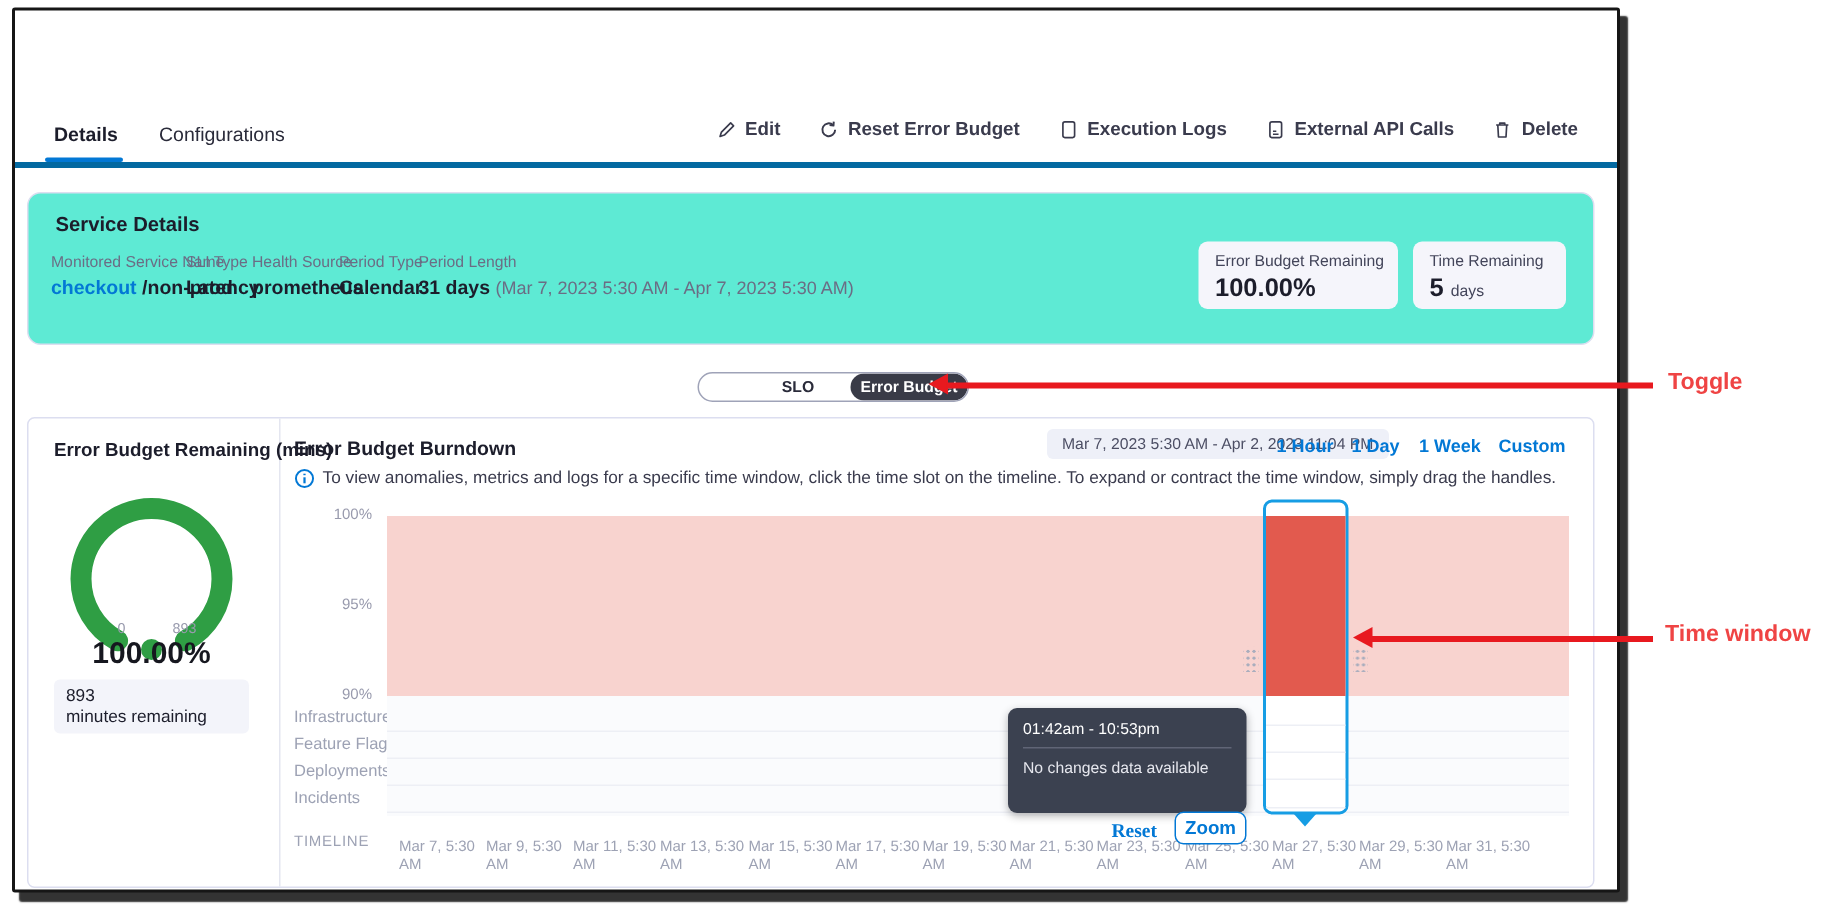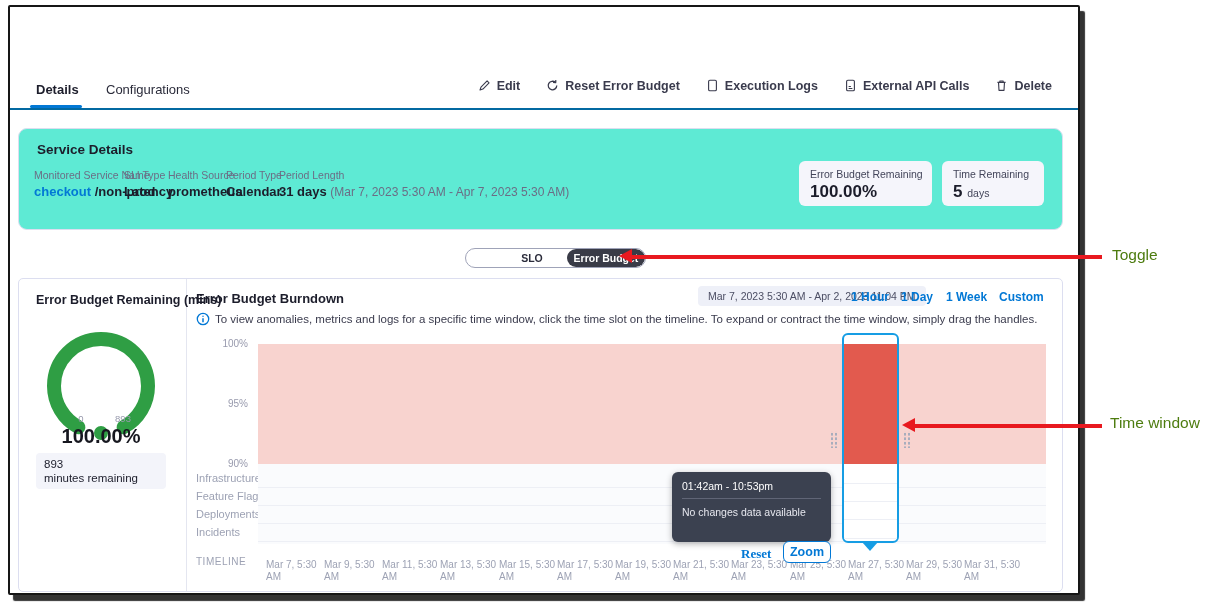--- a/index.html
+++ b/index.html
@@ -6,26 +6,26 @@
   .page{position:relative;width:1224px;height:616px;font-family:"Liberation Sans",sans-serif;overflow:hidden;background:#fff;}
   .abs{position:absolute;}
   .frame{position:absolute;left:8px;top:5px;width:1068px;height:586px;background:#fff;border:2px solid #161616;border-radius:2px;box-shadow:5px 6px 1px rgba(15,15,15,0.85);overflow:hidden;}
   
   .hdr{position:absolute;left:0;top:0;width:100%;height:62px;background:#e7f6fd;}
   .crumb{position:absolute;left:28px;top:10px;font-size:11.5px;color:#0278d5;}
   .logo{position:absolute;left:10px;top:9px;width:14px;height:14px;}
   .title{position:absolute;left:9px;top:31px;font-size:15px;font-weight:bold;color:#1c1d2b;}
   .meta{position:absolute;right:14px;top:33px;text-align:right;font-size:10px;color:#43455a;line-height:13px;}
   
-  .tabbar{position:absolute;left:0;top:62px;width:100%;height:39px;background:#fff;border-bottom:2px solid #0369a1;}
+  .tabbar{position:absolute;left:0;top:62px;width:100%;height:39px;background:#fff;border-bottom:4px solid #0369a1;}
   .tab-details{position:absolute;left:26px;top:13px;font-size:13px;font-weight:bold;color:#1c1d2b;cursor:pointer;}
   .tab-underline{position:absolute;left:20px;top:36px;width:52px;height:3px;background:#0278d5;border-radius:2px;}
   .tab-config{position:absolute;left:96px;top:13px;font-size:13px;color:#2a2b3a;cursor:pointer;}
   .toolbar{position:absolute;right:26px;top:10px;display:flex;align-items:center;gap:26px;}
-  .tbtn{display:flex;align-items:flex-start;gap:6px;font-size:12.5px;font-weight:bold;color:#3a3b4d;cursor:pointer;white-space:nowrap;}
+  .tbtn{display:flex;align-items:center;gap:6px;font-size:12.5px;font-weight:bold;color:#3a3b4d;cursor:pointer;white-space:nowrap;}
   .tbtn svg{display:block;}
   
   .card1{position:absolute;left:8px;top:121px;width:1043px;height:100px;background:#5eead4;border:1px solid #dcdef0;border-radius:9px;}
   .sd-head{position:absolute;left:18px;top:13px;font-size:13.5px;font-weight:bold;color:#1c1d2b;}
   .fld-l{position:absolute;top:40px;font-size:10.5px;color:#6b6d85;white-space:nowrap;}
   .fld-v{position:absolute;top:55px;font-size:13px;font-weight:bold;color:#1c1d2b;white-space:nowrap;}
   .statbox{position:absolute;top:32px;height:45px;background:#f5f5fb;border-radius:6px;padding:7px 11px;box-sizing:border-box;}
   .statbox .sl{font-size:10.5px;color:#43455a;white-space:nowrap;}
   .statbox .sv{font-size:17px;font-weight:bold;color:#1c1d2b;margin-top:2px;}
   .statbox .su{font-size:10.5px;font-weight:normal;color:#43455a;}
@@ -57,21 +57,21 @@
   .tt-msg{position:absolute;left:10px;top:34px;font-size:10.5px;color:#e6e7ee;text-align:right;}
   .selbox{position:absolute;left:823px;top:54px;width:53px;height:206px;background:#ffffff;border:2px solid #169de4;border-radius:6px;z-index:3;cursor:ew-resize;}
   .selfill{position:absolute;left:0;top:9px;width:100%;height:120px;background:#e25a4e;}
   .selgl{position:absolute;left:0;width:100%;height:1px;background:#edeff5;}
   .seltri{position:absolute;left:843px;top:263px;width:0;height:0;border-left:8px solid transparent;border-right:8px solid transparent;border-top:9px solid #169de4;z-index:4;}
   .handle{position:absolute;width:10px;height:17px;z-index:4;cursor:ew-resize;
     background-image:radial-gradient(circle,#a9adbd 1.1px,transparent 1.2px);background-size:4px 4.5px;background-position:1px 1px;}
   .bd-reset{position:absolute;left:722px;top:267px;font-size:13px;font-weight:bold;color:#0278d5;cursor:pointer;z-index:6;font-family:Liberation Serif, serif;}
   .bd-zoom{position:absolute;left:764px;top:262px;width:48px;height:22px;background:#fff;border:1.5px solid #0278d5;border-radius:6px;font-size:12.5px;font-weight:bold;color:#0278d5;text-align:center;line-height:21px;cursor:pointer;z-index:6;box-sizing:border-box;}
   
-  .ann{position:absolute;font-size:15.5px;color:#4d7c0f;white-space:nowrap;}
+  .ann{position:absolute;font-size:15.5px;color:#ef4444;white-space:nowrap;font-weight:bold;}
   .aline{position:absolute;height:3.5px;background:#e8191f;z-index:10;}
   .ahead{position:absolute;width:0;height:0;border-top:7.5px solid transparent;border-bottom:7.5px solid transparent;border-right:13px solid #e8191f;z-index:10;}
   .link{color:#0278d5;cursor:pointer;}
 </style>
 </head>
 <body>
 
 <div class="page">
 
   <div class="frame">

